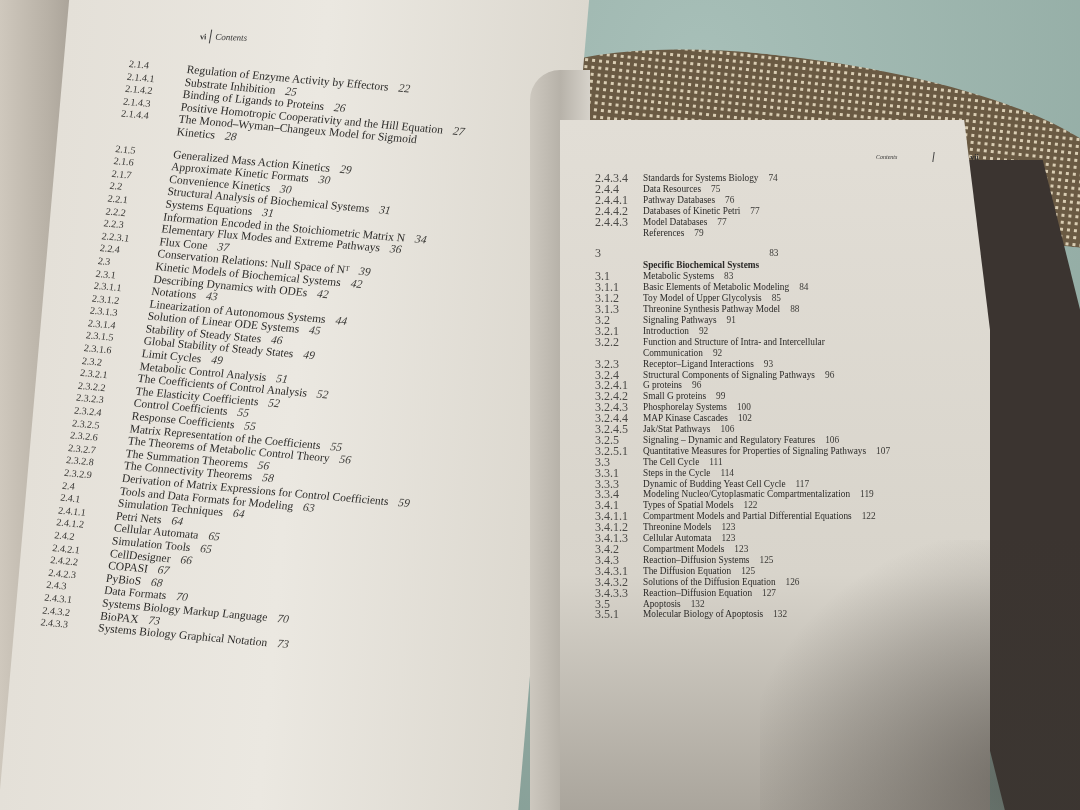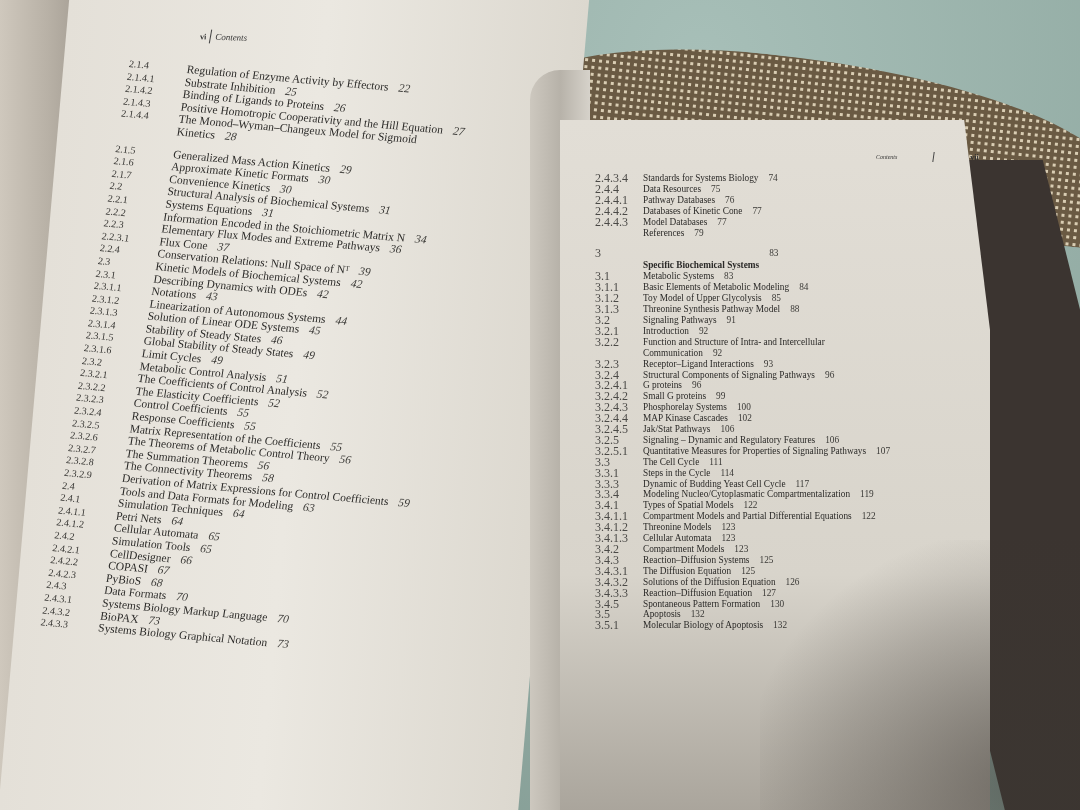--- a/index.html
+++ b/index.html
@@ -344,21 +344,21 @@
       <span class="title">Data Resources</span>
       <span class="pg">75</span>
     </div>
     <div class="row">
       <span class="num">2.4.4.1</span>
       <span class="title">Pathway Databases</span>
       <span class="pg">76</span>
     </div>
     <div class="row">
       <span class="num">2.4.4.2</span>
-      <span class="title">Databases of Kinetic Cone</span>
+      <span class="title">Databases of Kinetic Petri</span>
       <span class="pg">77</span>
     </div>
     <div class="row">
       <span class="num">2.4.4.3</span>
       <span class="title">Model Databases</span>
       <span class="pg">77</span>
     </div>
     <div class="row cont">
       <span class="num"></span>
       <span class="title">References</span>
@@ -514,25 +514,20 @@
       <span class="num">3.4.3.2</span>
       <span class="title">Solutions of the Diffusion Equation</span>
       <span class="pg">126</span>
     </div>
     <div class="row">
       <span class="num">3.4.3.3</span>
       <span class="title">Reaction–Diffusion Equation</span>
       <span class="pg">127</span>
     </div>
     <div class="row">
-      <span class="num">3.4.5</span>
-      <span class="title">Spontaneous Pattern Formation</span>
-      <span class="pg">130</span>
-    </div>
-    <div class="row">
       <span class="num">3.5</span>
       <span class="title">Apoptosis</span>
       <span class="pg">132</span>
     </div>
     <div class="row">
       <span class="num">3.5.1</span>
       <span class="title">Molecular Biology of Apoptosis</span>
       <span class="pg">132</span>
     </div>
   </div>

